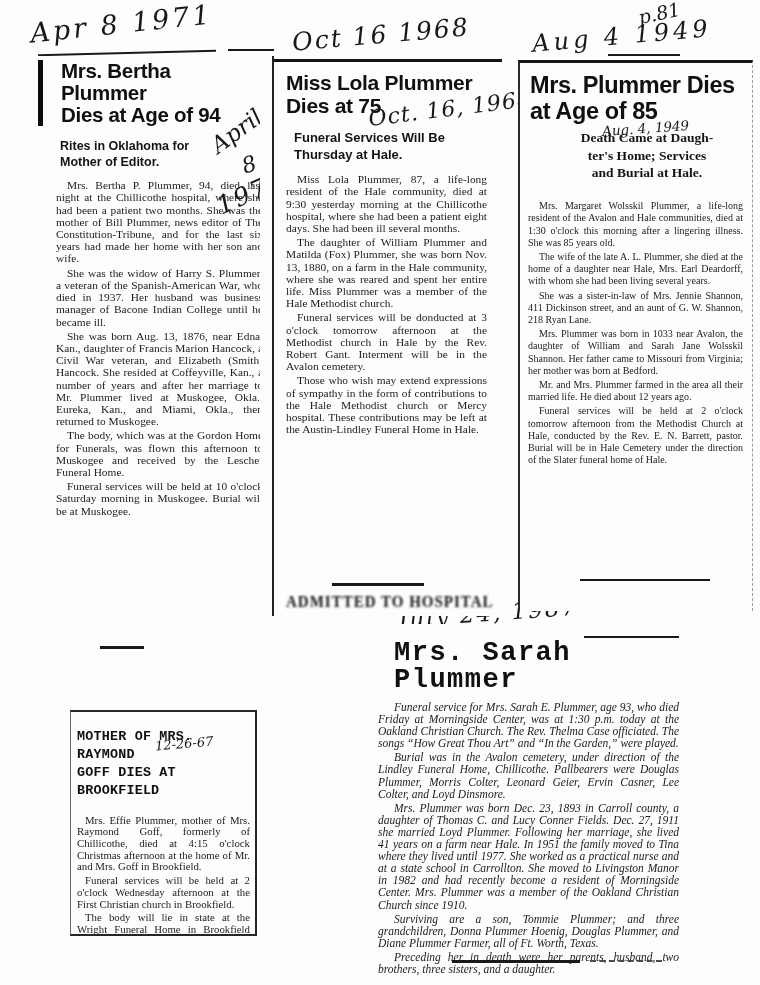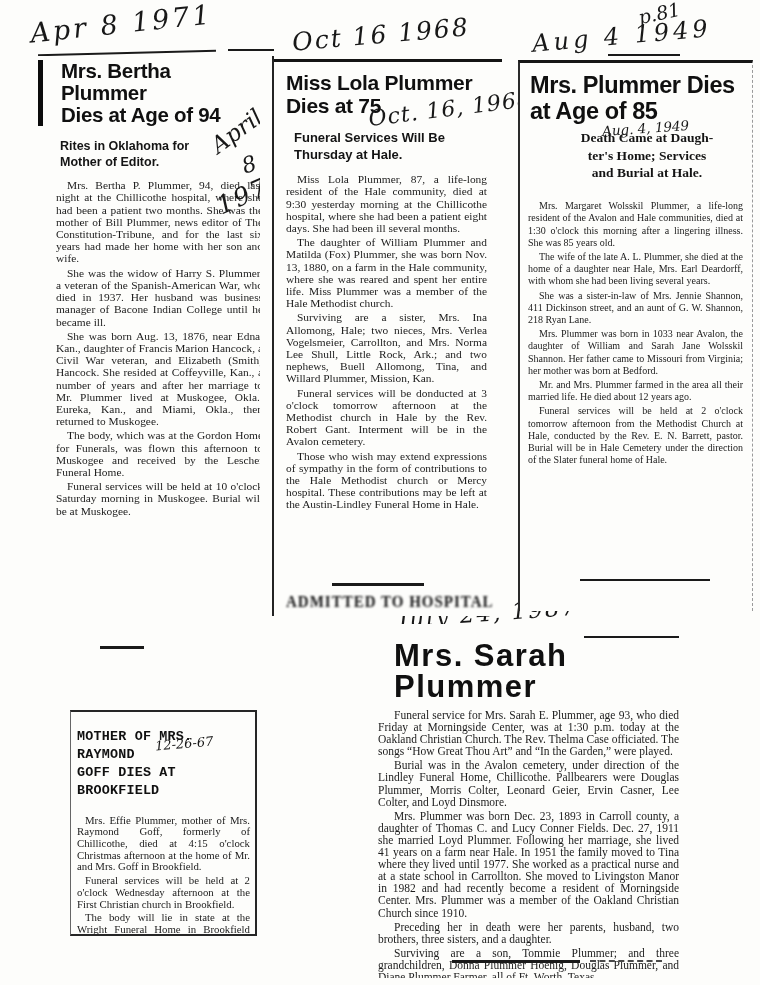--- a/index.html
+++ b/index.html
@@ -40,23 +40,23 @@
   }
   
   #clip-margaret{left:518px;top:60px;width:232px;height:548px;
     border-left:2px solid #2a2a2a;border-top:3px solid #161616;border-right:1px dashed #9a9a9a;}
   #clip-margaret .headline{margin:10px 0 0 10px;width:215px;font-size:23.5px;line-height:1.1;letter-spacing:-0.4px;}
   #clip-margaret .subhead{margin:4px 0 18px 22px;font-family:"Liberation Serif",serif;font-size:13.5px;line-height:1.32;text-align:center;}
   #clip-margaret .body-col{margin:9px 4px 0 8px;width:215px;font-size:10px;line-height:12.2px;}
   #clip-margaret .end-rule{left:60px;top:516px;width:130px;height:2px;}
   
   #clip-sarah{left:372px;top:624px;width:324px;height:354px;}
-  #clip-sarah .headline{margin:16px 0 0 22px;font-family:Liberation Sans, sans-serif;
-    font-size:31px;letter-spacing:1.5px;line-height:1;}
-  #clip-sarah .body-col{margin:7px 0 0 6px;width:301px;font-size:11.5px;line-height:12.1px;}
+  #clip-sarah .headline{margin:16px 0 0 22px;font-family:Liberation Mono, monospace;
+    font-size:27px;letter-spacing:1.5px;line-height:1;}
+  #clip-sarah .body-col{margin:7px 0 0 6px;width:301px;font-size:11.5px;line-height:12.1px;font-style:italic;}
   #clip-sarah .body-col p{text-indent:16px;}
   #clip-sarah .head-rule{left:212px;top:12px;width:95px;height:2px;}
   #clip-sarah .end-rule{left:80px;top:336px;width:128px;height:3px;}
   #clip-sarah .end-rule-dash{position:absolute;left:218px;top:336px;width:72px;border-top:2px dashed #4a4a4a;}
   
   #clip-effie{left:70px;top:710px;width:184px;height:222px;
     border:2px solid #262626;border-left:1px solid #666;}
   #clip-effie .headline{font-family:Liberation Mono, monospace;padding:5px 4px 0 6px;
     font-size:13.4px;line-height:1.35;letter-spacing:0.2px;}
   #clip-effie .body-col{padding:3px 5px 0 6px;font-size:10.8px;line-height:11.7px;}
@@ -129,21 +129,20 @@
 
   <div class="clip" id="clip-lola">
     <div class="top-edge"></div>
     <h2 class="headline">Miss Lola Plummer
 Dies at 75</h2>
     <div class="subhead">Funeral Services Will Be
 Thursday at Hale.</div>
     <div class="body-col">
         <p>Miss Lola Plummer, 87, a life-long resident of the Hale community, died at 9:30 yesterday morning at the Chillicothe hospital, where she had been a patient eight days. She had been ill several months.</p>
         <p>The daughter of William Plummer and Matilda (Fox) Plummer, she was born Nov. 13, 1880, on a farm in the Hale community, where she was reared and spent her entire life. Miss Plummer was a member of the Hale Methodist church.</p>
-        <p>Surviving are a sister, Mrs. Ina Allomong, Hale; two nieces, Mrs. Verlea Vogelsmeier, Carrollton, and Mrs. Norma Lee Shull, Little Rock, Ark.; and two nephews, Buell Allomong, Tina, and Willard Plummer, Mission, Kan.</p>
         <p>Funeral services will be donducted at 3 o'clock tomorrow afternoon at the Methodist church in Hale by the Rev. Robert Gant. Interment will be in the Avalon cemetery.</p>
         <p>Those who wish may extend expressions of sympathy in the form of contributions to the Hale Methodist church or Mercy hospital. These contributions may be left at the Austin-Lindley Funeral Home in Hale.</p>
       </div>
     <div class="rule end-rule"></div>
     <div class="cutoff">ADMITTED TO HOSPITAL</div>
   </div>
   <div class="hw" id="hw-oct-inline">Oct. 16, 1968</div>
 
   <div class="clip" id="clip-margaret">
     <h2 class="headline">Mrs. Plummer Dies
@@ -163,22 +162,22 @@
   </div>
   <div class="hw" id="hw-aug-inline">Aug. 4, 1949</div>
 
   <div class="clip" id="clip-sarah">
     <div class="rule head-rule"></div>
     <h2 class="headline">Mrs. Sarah Plummer</h2>
     <div class="body-col">
         <p>Funeral service for Mrs. Sarah E. Plummer, age 93, who died Friday at Morningside Center, was at 1:30 p.m. today at the Oakland Christian Church. The Rev. Thelma Case officiated. The songs “How Great Thou Art” and “In the Garden,” were played.</p>
         <p>Burial was in the Avalon cemetery, under direction of the Lindley Funeral Home, Chillicothe. Pallbearers were Douglas Plummer, Morris Colter, Leonard Geier, Ervin Casner, Lee Colter, and Loyd Dinsmore.</p>
         <p>Mrs. Plummer was born Dec. 23, 1893 in Carroll county, a daughter of Thomas C. and Lucy Conner Fields. Dec. 27, 1911 she married Loyd Plummer. Following her marriage, she lived 41 years on a farm near Hale. In 1951 the family moved to Tina where they lived until 1977. She worked as a practical nurse and at a state school in Carrollton. She moved to Livingston Manor in 1982 and had recently become a resident of Morningside Center. Mrs. Plummer was a member of the Oakland Christian Church since 1910.</p>
+        <p>Surviving are a son, Tommie Plummer; and three grandchildren, Donna Plummer Hoenig, Douglas Plummer, and Diane Plummer Farmer, all of Ft. Worth, Texas.</p>
         <p>Preceding her in death were her parents, husband, two brothers, three sisters, and a daughter.</p>
-        <p>Surviving are a son, Tommie Plummer; and three grandchildren, Donna Plummer Hoenig, Douglas Plummer, and Diane Plummer Farmer, all of Ft. Worth, Texas.</p>
       </div>
     <div class="rule end-rule"></div>
     <div class="end-rule-dash"></div>
   </div>
 
   <div class="clip" id="clip-effie">
     <h2 class="headline">MOTHER OF MRS. RAYMOND
 GOFF DIES AT BROOKFIELD</h2>
     <div class="body-col">
         <p>Mrs. Effie Plummer, mother of Mrs. Raymond Goff, formerly of Chillicothe, died at 4:15 o'clock Christmas afternoon at the home of Mr. and Mrs. Goff in Brookfield.</p>

